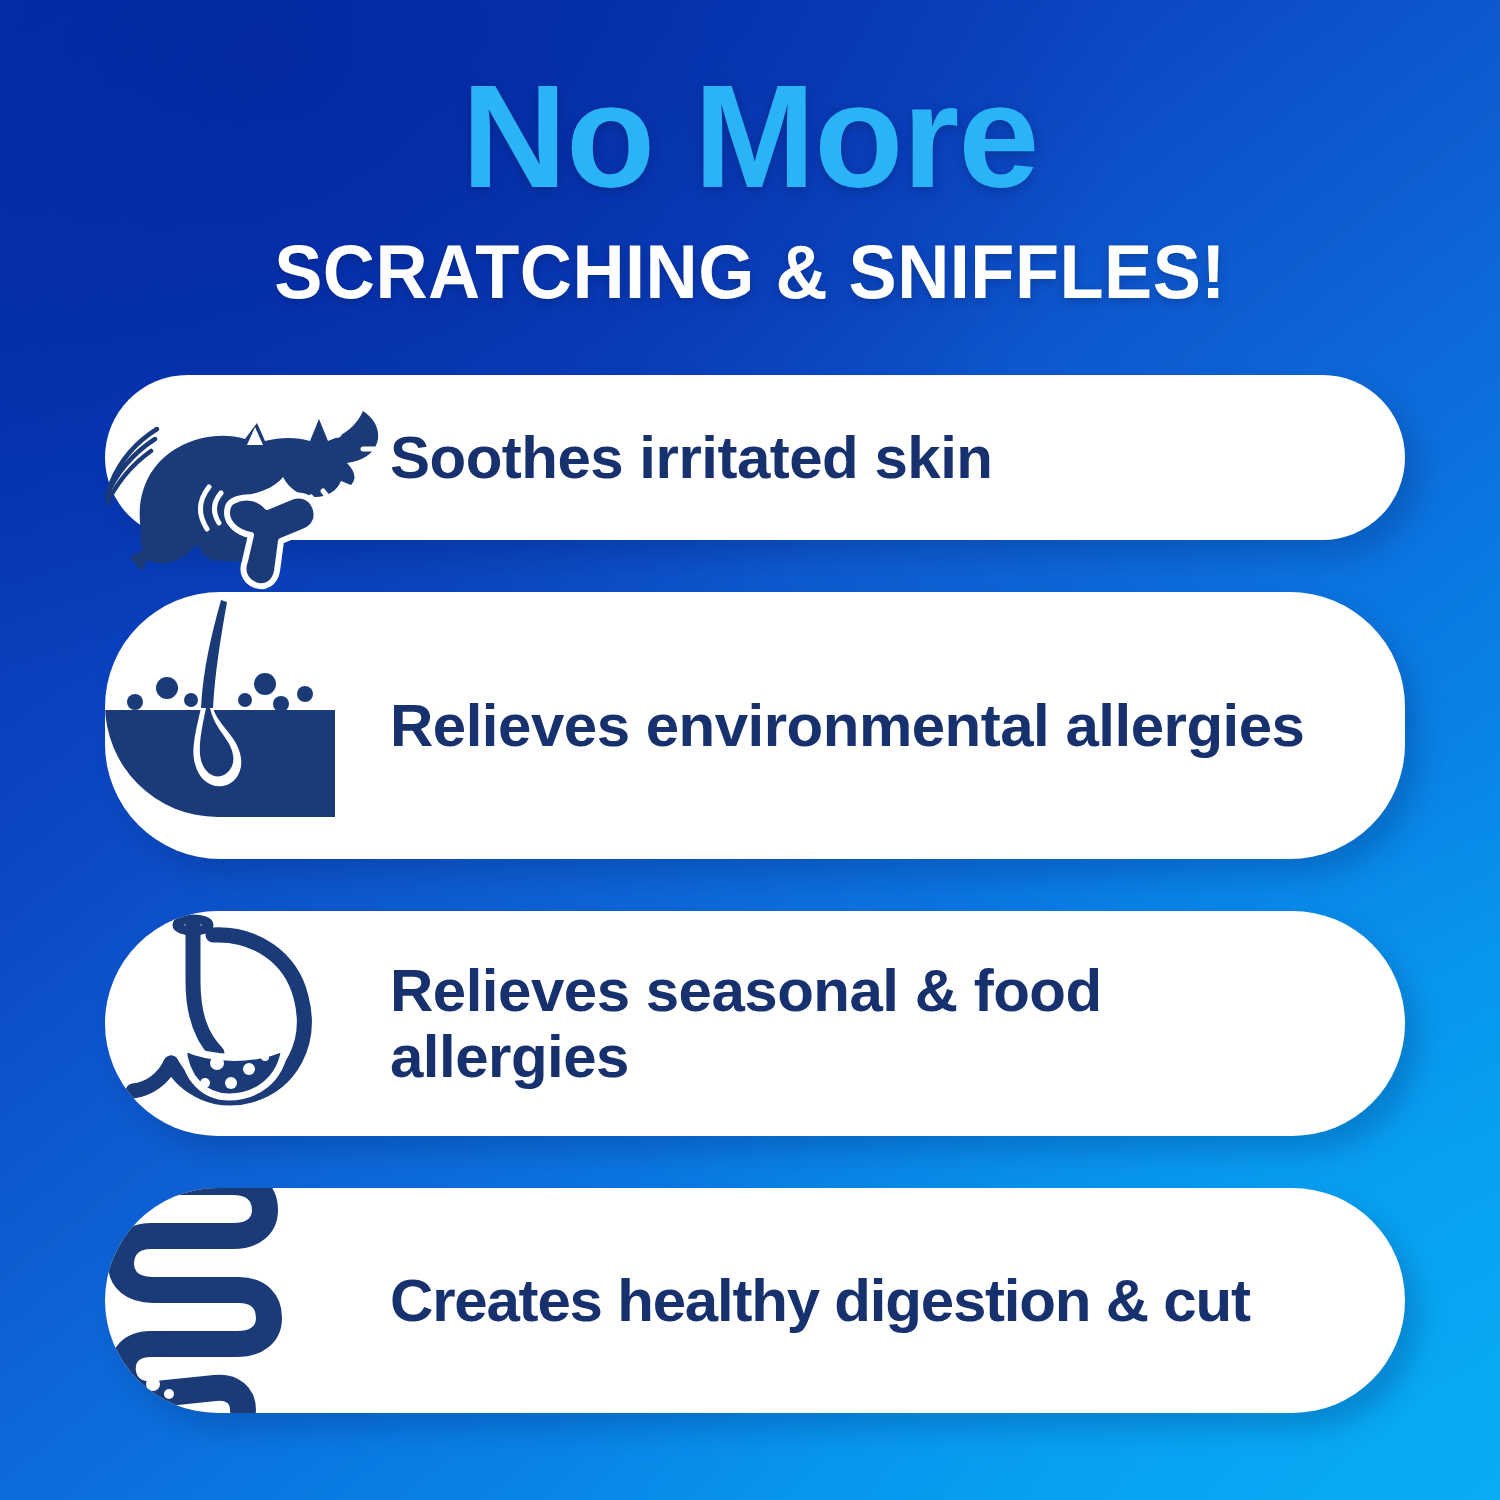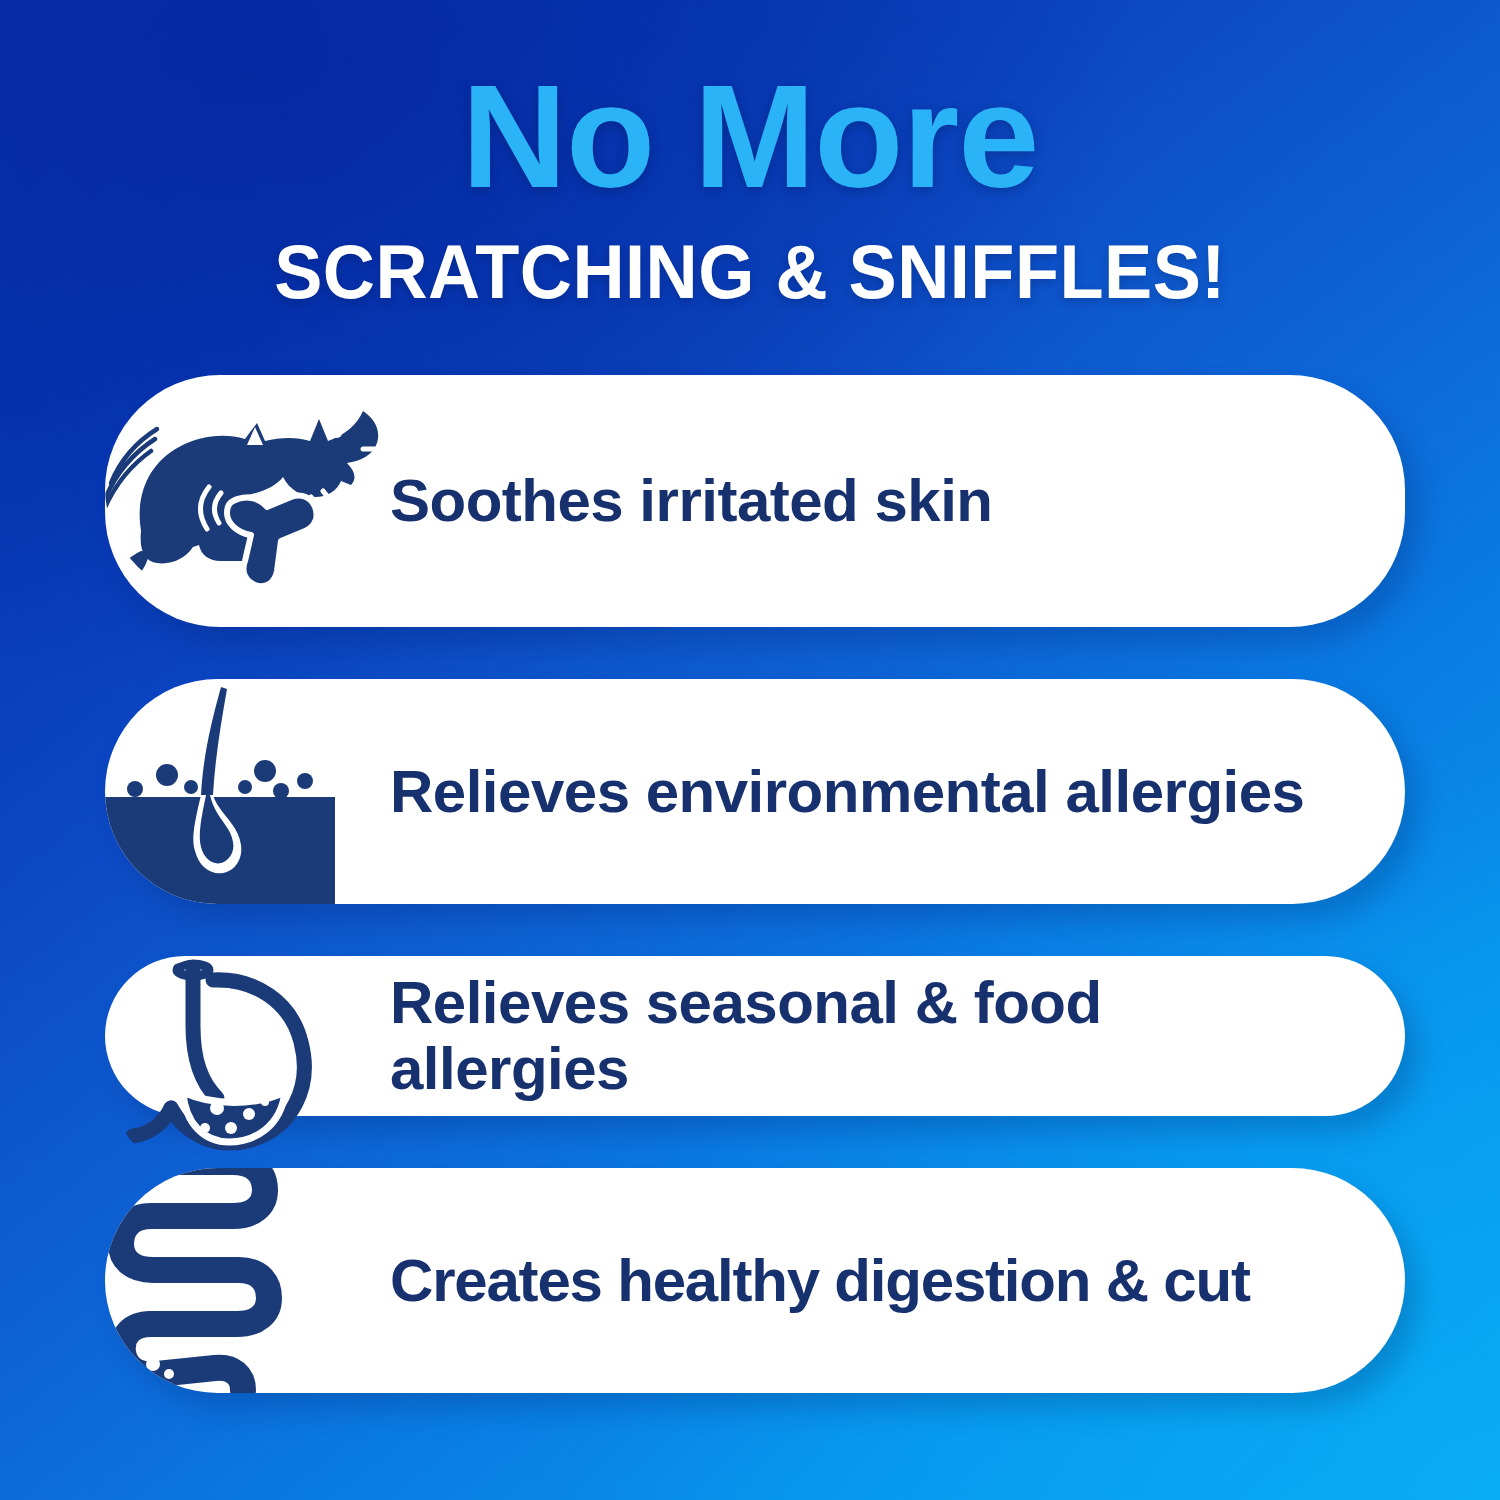--- a/index.html
+++ b/index.html
@@ -102,23 +102,23 @@
     color:#17316E;
     font-size:60px;
     line-height:1.10;
     font-weight:bold;
     letter-spacing:-0.5px;
     max-width:1010px;
   }
   .pill-label.tight { letter-spacing:-1.2px; }
 
   
-  .pill.p1 { height:252px; }
-  .pill.p2 { height:225px; }
-  .pill.p3 { height:160px; }
+  .pill.p1 { height:165px; }
+  .pill.p2 { height:267px; }
+  .pill.p3 { height:225px; }
   .pill.p4 { height:225px; }
 </style>
 </head>
 <body>
 
 <div id="bg">
   <div id="bg-wash"></div>
 </div>
 
 <div id="page">

